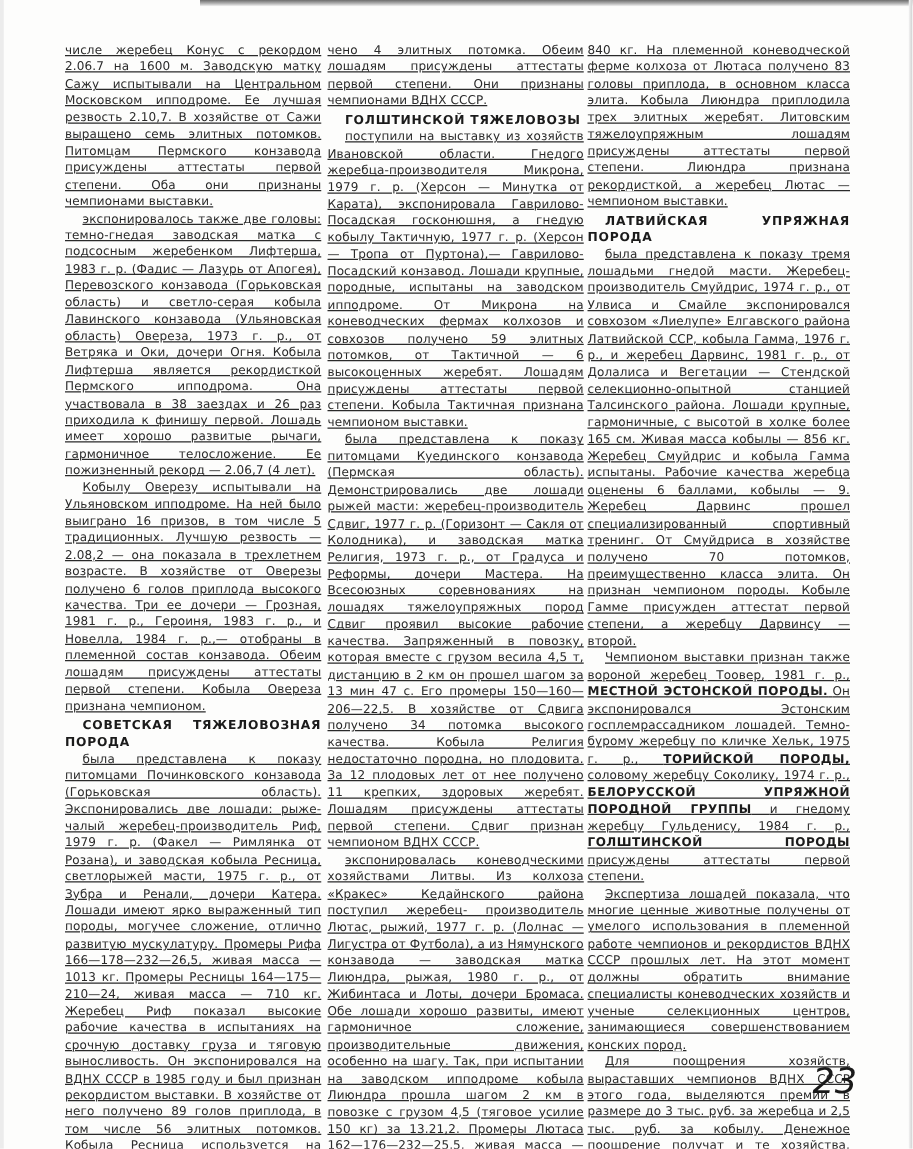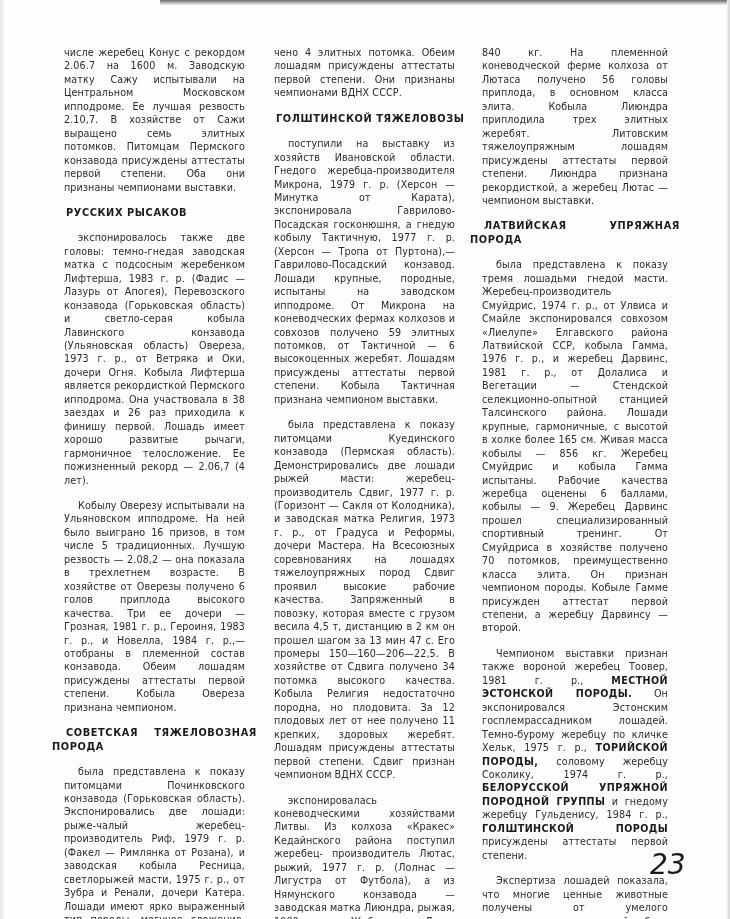--- a/index.html
+++ b/index.html
@@ -18,58 +18,57 @@
   .left-edge {
     position:absolute; left:0; top:0; width:3px; height:919px; background:#ececec;
   }
   .col {
     position:absolute; top:34px; font-size:9.6px; line-height:13.45px;
     text-align:justify; letter-spacing:0.1px;
   }
   .col1 { left:52px; width:205px; }
   .col2 { left:262px; width:205px; }
   .col3 { left:470px; width:210px; }
-  .col p { margin:12px; text-indent:0; }
+  .col p { margin:0; text-indent:0;text-decoration:underline; }
   .col p.ind { text-indent:14px; }
   .col h3 {
     margin:2px 0 0 0; font-size:9.8px; font-weight:bold; letter-spacing:0.6px;
     line-height:13.4px; text-indent:14px; text-align:justify; color:#1b1b1b;
   }
   b.breed { font-weight:bold; letter-spacing:0.4px; color:#1b1b1b; }
   .page-number {
     position:absolute; left:650px; top:848px; font-size:28px; font-style:italic;
     font-family:"DejaVu Sans", sans-serif; color:#1a1a1a;
   }
 </style>
 </head>
 <body>
 
 <div class="top-shadow"></div>
 <div class="left-edge"></div>
 <div class="right-edge"></div>
 
 <div class="col col1">
   <p>числе жеребец Конус с рекордом 2.06.7 на 1600 м. Заводскую матку Сажу испытывали на Центральном Московском ипподроме. Ее лучшая резвость 2.10,7. В хозяйстве от Сажи выращено семь элитных потомков. Питомцам Пермского конзавода присуждены аттестаты первой степени. Оба они признаны чемпионами выставки.</p>
-  <h3>РУССКИХ РЫСАКОВ</h3>
   <p class="ind">экспонировалось также две головы: темно-гнедая заводская матка с подсосным жеребенком Лифтерша, 1983 г. р. (Фадис — Лазурь от Апогея), Перевозского конзавода (Горьковская область) и светло-серая кобыла Лавинского конзавода (Ульяновская область) Овереза, 1973 г. р., от Ветряка и Оки, дочери Огня. Кобыла Лифтерша является рекордисткой Пермского ипподрома. Она участвовала в 38 заездах и 26 раз приходила к финишу первой. Лошадь имеет хорошо развитые рычаги, гармоничное телосложение. Ее пожизненный рекорд — 2.06,7 (4 лет).</p>
   <p class="ind">Кобылу Оверезу испытывали на Ульяновском ипподроме. На ней было выиграно 16 призов, в том числе 5 традиционных. Лучшую резвость — 2.08,2 — она показала в трехлетнем возрасте. В хозяйстве от Оверезы получено 6 голов приплода высокого качества. Три ее дочери — Грозная, 1981 г. р., Героиня, 1983 г. р., и Новелла, 1984 г. р.,— отобраны в племенной состав конзавода. Обеим лошадям присуждены аттестаты первой степени. Кобыла Овереза признана чемпионом.</p>
   <h3>СОВЕТСКАЯ ТЯЖЕЛОВОЗНАЯ ПОРОДА</h3>
   <p class="ind">была представлена к показу питомцами Починковского конзавода (Горьковская область). Экспонировались две лошади: рыже-чалый жеребец-производитель Риф, 1979 г. р. (Факел — Римлянка от Розана), и заводская кобыла Ресница, светлорыжей масти, 1975 г. р., от Зубра и Ренали, дочери Катера. Лошади имеют ярко выраженный тип породы, могучее сложение, отлично развитую мускулатуру. Промеры Рифа 166—178—232—26,5, живая масса — 1013 кг. Промеры Ресницы 164—175—210—24, живая масса — 710 кг. Жеребец Риф показал высокие рабочие качества в испытаниях на срочную доставку груза и тяговую выносливость. Он экспонировался на ВДНХ СССР в 1985 году и был признан рекордистом выставки. В хозяйстве от него получено 89 голов приплода, в том числе 56 элитных потомков. Кобыла Ресница используется на внутрихозяйственных работах. В конзаводе от нее полу-</p>
 </div>
 
 <div class="col col2">
   <p>чено 4 элитных потомка. Обеим лошадям присуждены аттестаты первой степени. Они признаны чемпионами ВДНХ СССР.</p>
   <h3>ГОЛШТИНСКОЙ ТЯЖЕЛОВОЗЫ</h3>
   <p class="ind">поступили на выставку из хозяйств Ивановской области. Гнедого жеребца-производителя Микрона, 1979 г. р. (Херсон — Минутка от Карата), экспонировала Гаврилово-Посадская госконюшня, а гнедую кобылу Тактичную, 1977 г. р. (Херсон — Тропа от Пуртона),— Гаврилово-Посадский конзавод. Лошади крупные, породные, испытаны на заводском ипподроме. От Микрона на коневодческих фермах колхозов и совхозов получено 59 элитных потомков, от Тактичной — 6 высокоценных жеребят. Лошадям присуждены аттестаты первой степени. Кобыла Тактичная признана чемпионом выставки.</p>
   <p class="ind">была представлена к показу питомцами Куединского конзавода (Пермская область). Демонстрировались две лошади рыжей масти: жеребец-производитель Сдвиг, 1977 г. р. (Горизонт — Сакля от Колодника), и заводская матка Религия, 1973 г. р., от Градуса и Реформы, дочери Мастера. На Всесоюзных соревнованиях на лошадях тяжелоупряжных пород Сдвиг проявил высокие рабочие качества. Запряженный в повозку, которая вместе с грузом весила 4,5 т, дистанцию в 2 км он прошел шагом за 13 мин 47 с. Его промеры 150—160—206—22,5. В хозяйстве от Сдвига получено 34 потомка высокого качества. Кобыла Религия недостаточно породна, но плодовита. За 12 плодовых лет от нее получено 11 крепких, здоровых жеребят. Лошадям присуждены аттестаты первой степени. Сдвиг признан чемпионом ВДНХ СССР.</p>
   <p class="ind">экспонировалась коневодческими хозяйствами Литвы. Из колхоза «Кракес» Кедайнского района поступил жеребец- производитель Лютас, рыжий, 1977 г. р. (Лолнас — Лигустра от Футбола), а из Нямунского конзавода — заводская матка Лиюндра, рыжая, 1980 г. р., от Жибинтаса и Лоты, дочери Бромаса. Обе лошади хорошо развиты, имеют гармоничное сложение, производительные движения, особенно на шагу. Так, при испытании на заводском ипподроме кобыла Лиюндра прошла шагом 2 км в повозке с грузом 4,5 (тяговое усилие 150 кг) за 13.21,2. Промеры Лютаса 162—176—232—25,5, живая масса — 950 кг. Промеры Лиюндры 169—172—235—25, живая масса —</p>
 </div>
 
 <div class="col col3">
-  <p>840 кг. На племенной коневодческой ферме колхоза от Лютаса получено 56 головы приплода, в основном класса элита. Кобыла Лиюндра приплодила трех элитных жеребят. Литовским тяжелоупряжным лошадям присуждены аттестаты первой степени. Лиюндра признана рекордисткой, а жеребец Лютас — чемпионом выставки.</p>
+  <p>840 кг. На племенной коневодческой ферме колхоза от Лютаса получено 83 головы приплода, в основном класса элита. Кобыла Лиюндра приплодила трех элитных жеребят. Литовским тяжелоупряжным лошадям присуждены аттестаты первой степени. Лиюндра признана рекордисткой, а жеребец Лютас — чемпионом выставки.</p>
   <h3>ЛАТВИЙСКАЯ УПРЯЖНАЯ ПОРОДА</h3>
   <p class="ind">была представлена к показу тремя лошадьми гнедой масти. Жеребец-производитель Смуйдрис, 1974 г. р., от Улвиса и Смайле экспонировался совхозом «Лиелупе» Елгавского района Латвийской ССР, кобыла Гамма, 1976 г. р., и жеребец Дарвинс, 1981 г. р., от Долалиса и Вегетации — Стендской селекционно-опытной станцией Талсинского района. Лошади крупные, гармоничные, с высотой в холке более 165 см. Живая масса кобылы — 856 кг. Жеребец Смуйдрис и кобыла Гамма испытаны. Рабочие качества жеребца оценены 6 баллами, кобылы — 9. Жеребец Дарвинс прошел специализированный спортивный тренинг. От Смуйдриса в хозяйстве получено 70 потомков, преимущественно класса элита. Он признан чемпионом породы. Кобыле Гамме присужден аттестат первой степени, а жеребцу Дарвинсу — второй.</p>
   <p class="ind">
     <span>Чемпионом выставки признан также вороной жеребец Тоовер, 1981 г. р.,</span>
     <b class="breed">МЕСТНОЙ ЭСТОНСКОЙ ПОРОДЫ.</b>
     <span>Он экспонировался Эстонским госплемрассадником лошадей. Темно-бурому жеребцу по кличке Хельк, 1975 г. р.,</span>
     <b class="breed">ТОРИЙСКОЙ ПОРОДЫ,</b>
     <span>соловому жеребцу Соколику, 1974 г. р.,</span>
     <b class="breed">БЕЛОРУССКОЙ УПРЯЖНОЙ ПОРОДНОЙ ГРУППЫ</b>
     <span>и гнедому жеребцу Гульденису, 1984 г. р.,</span>

